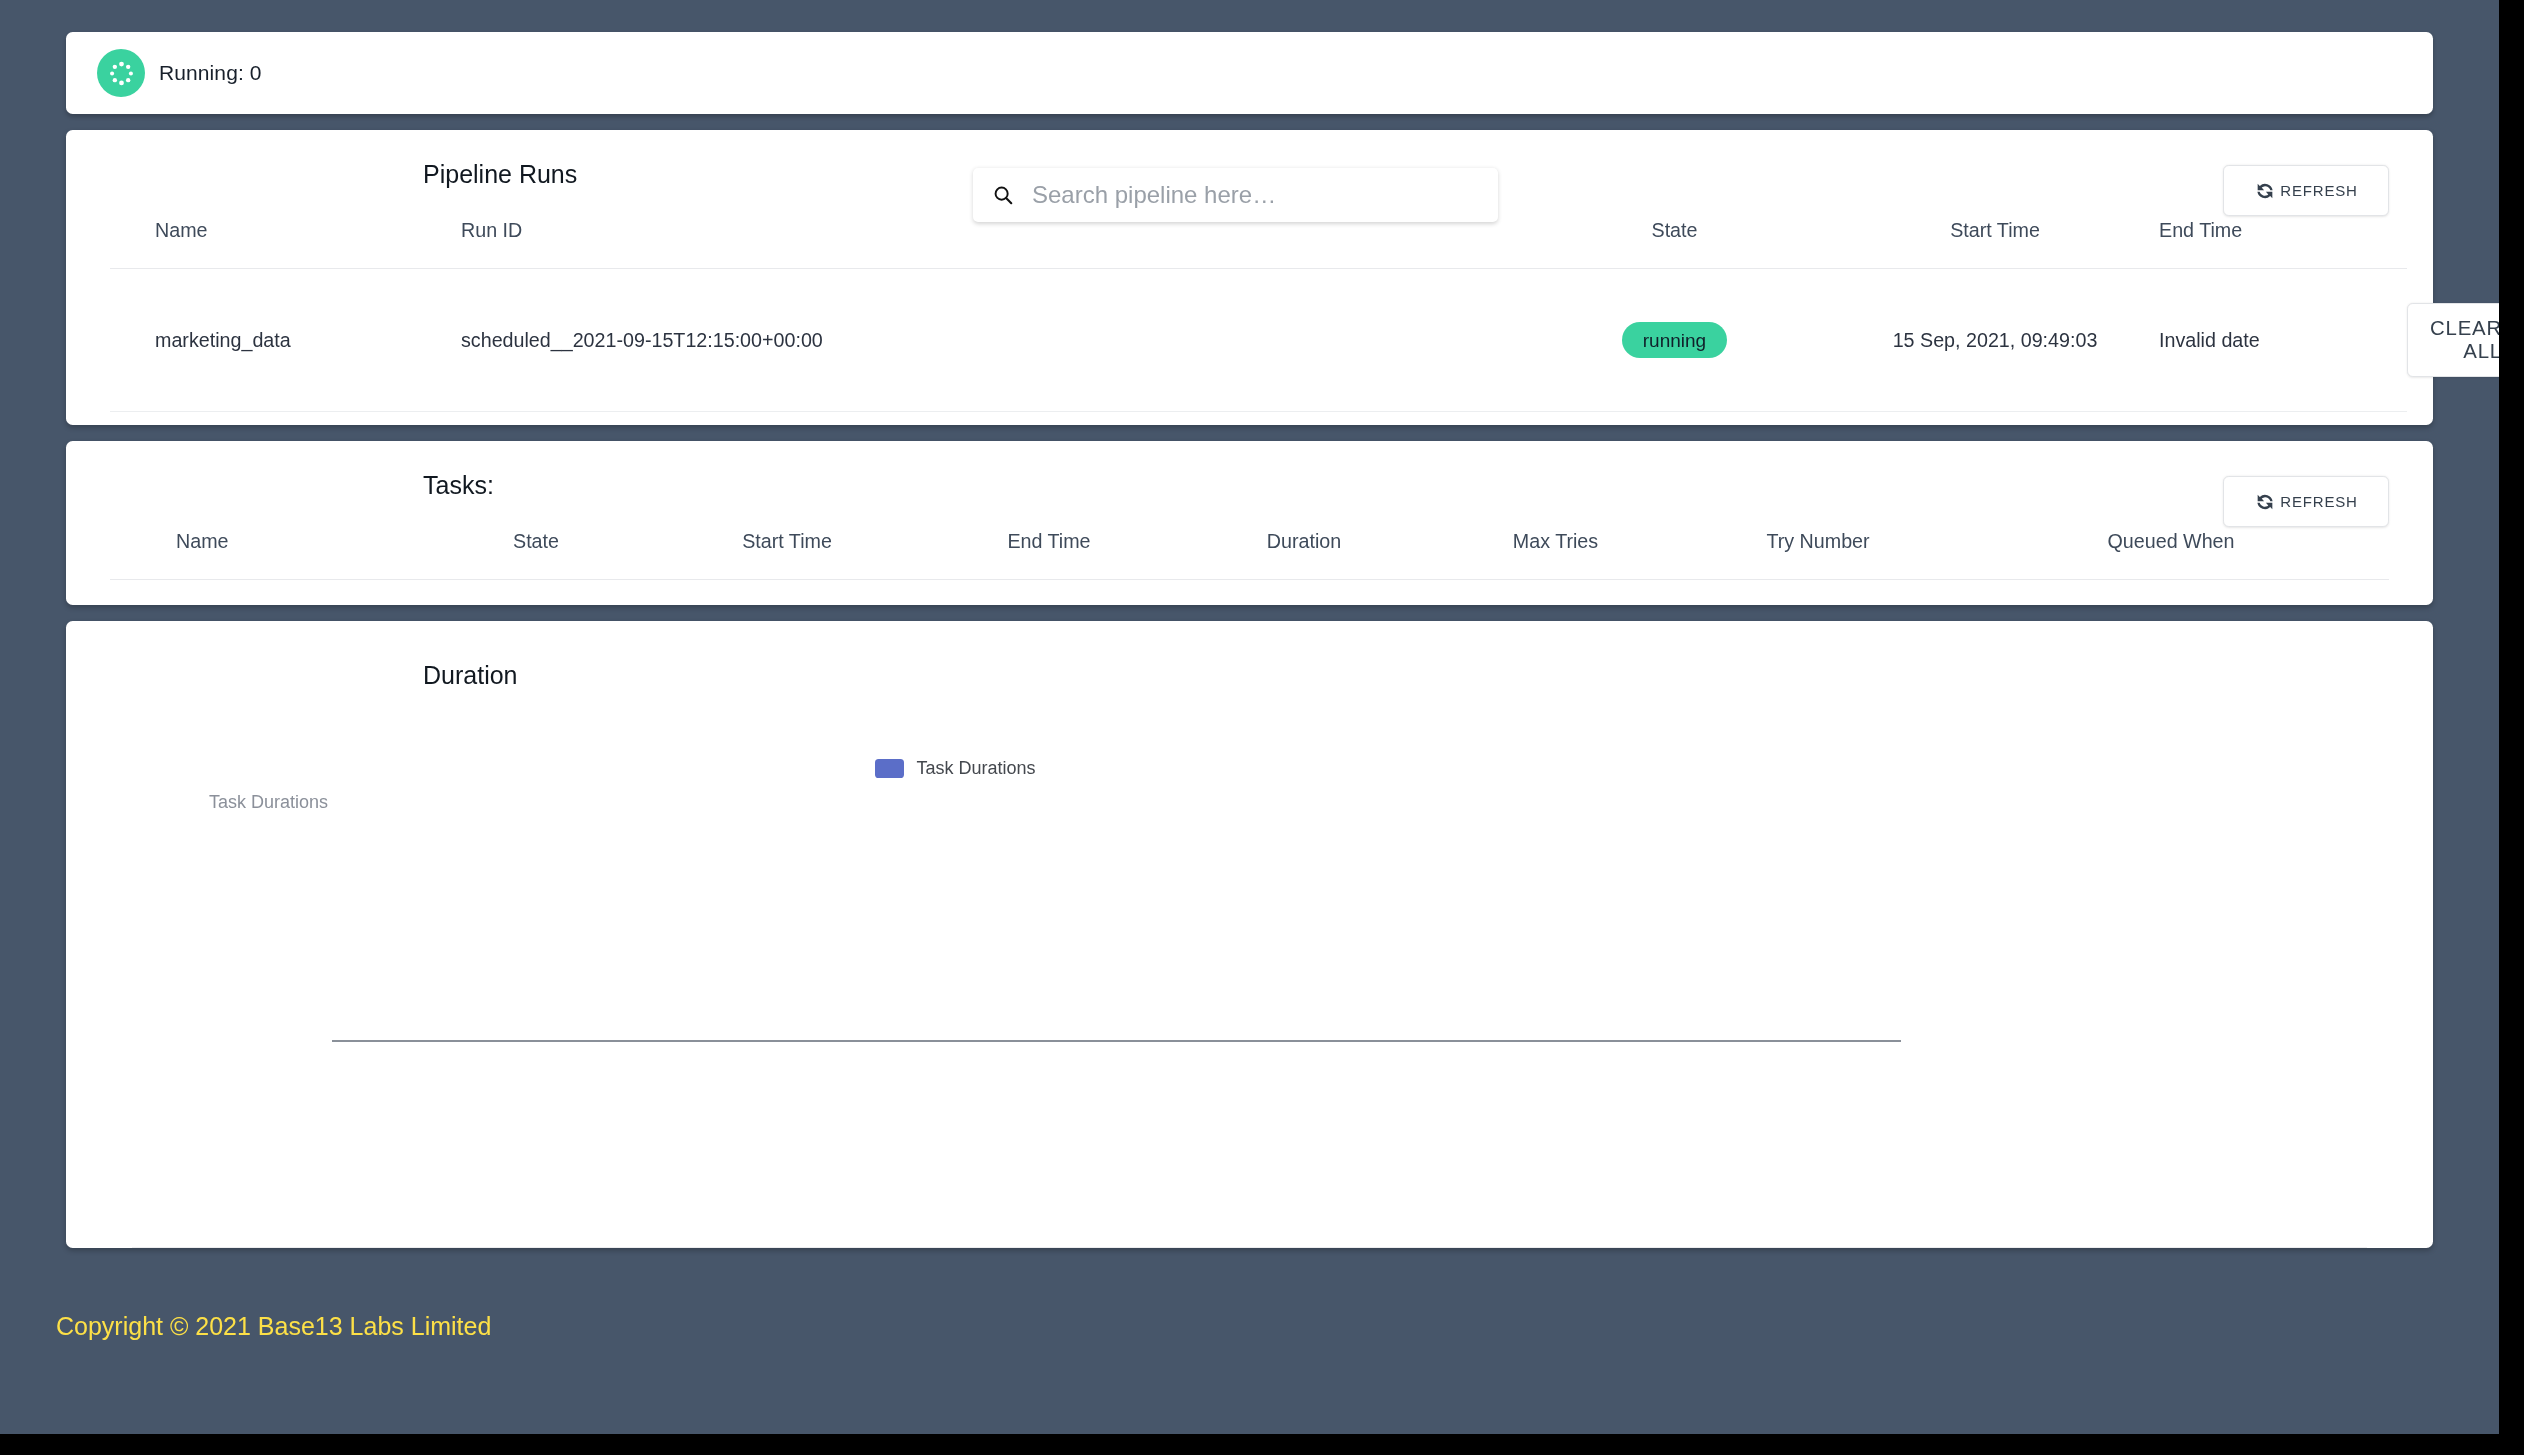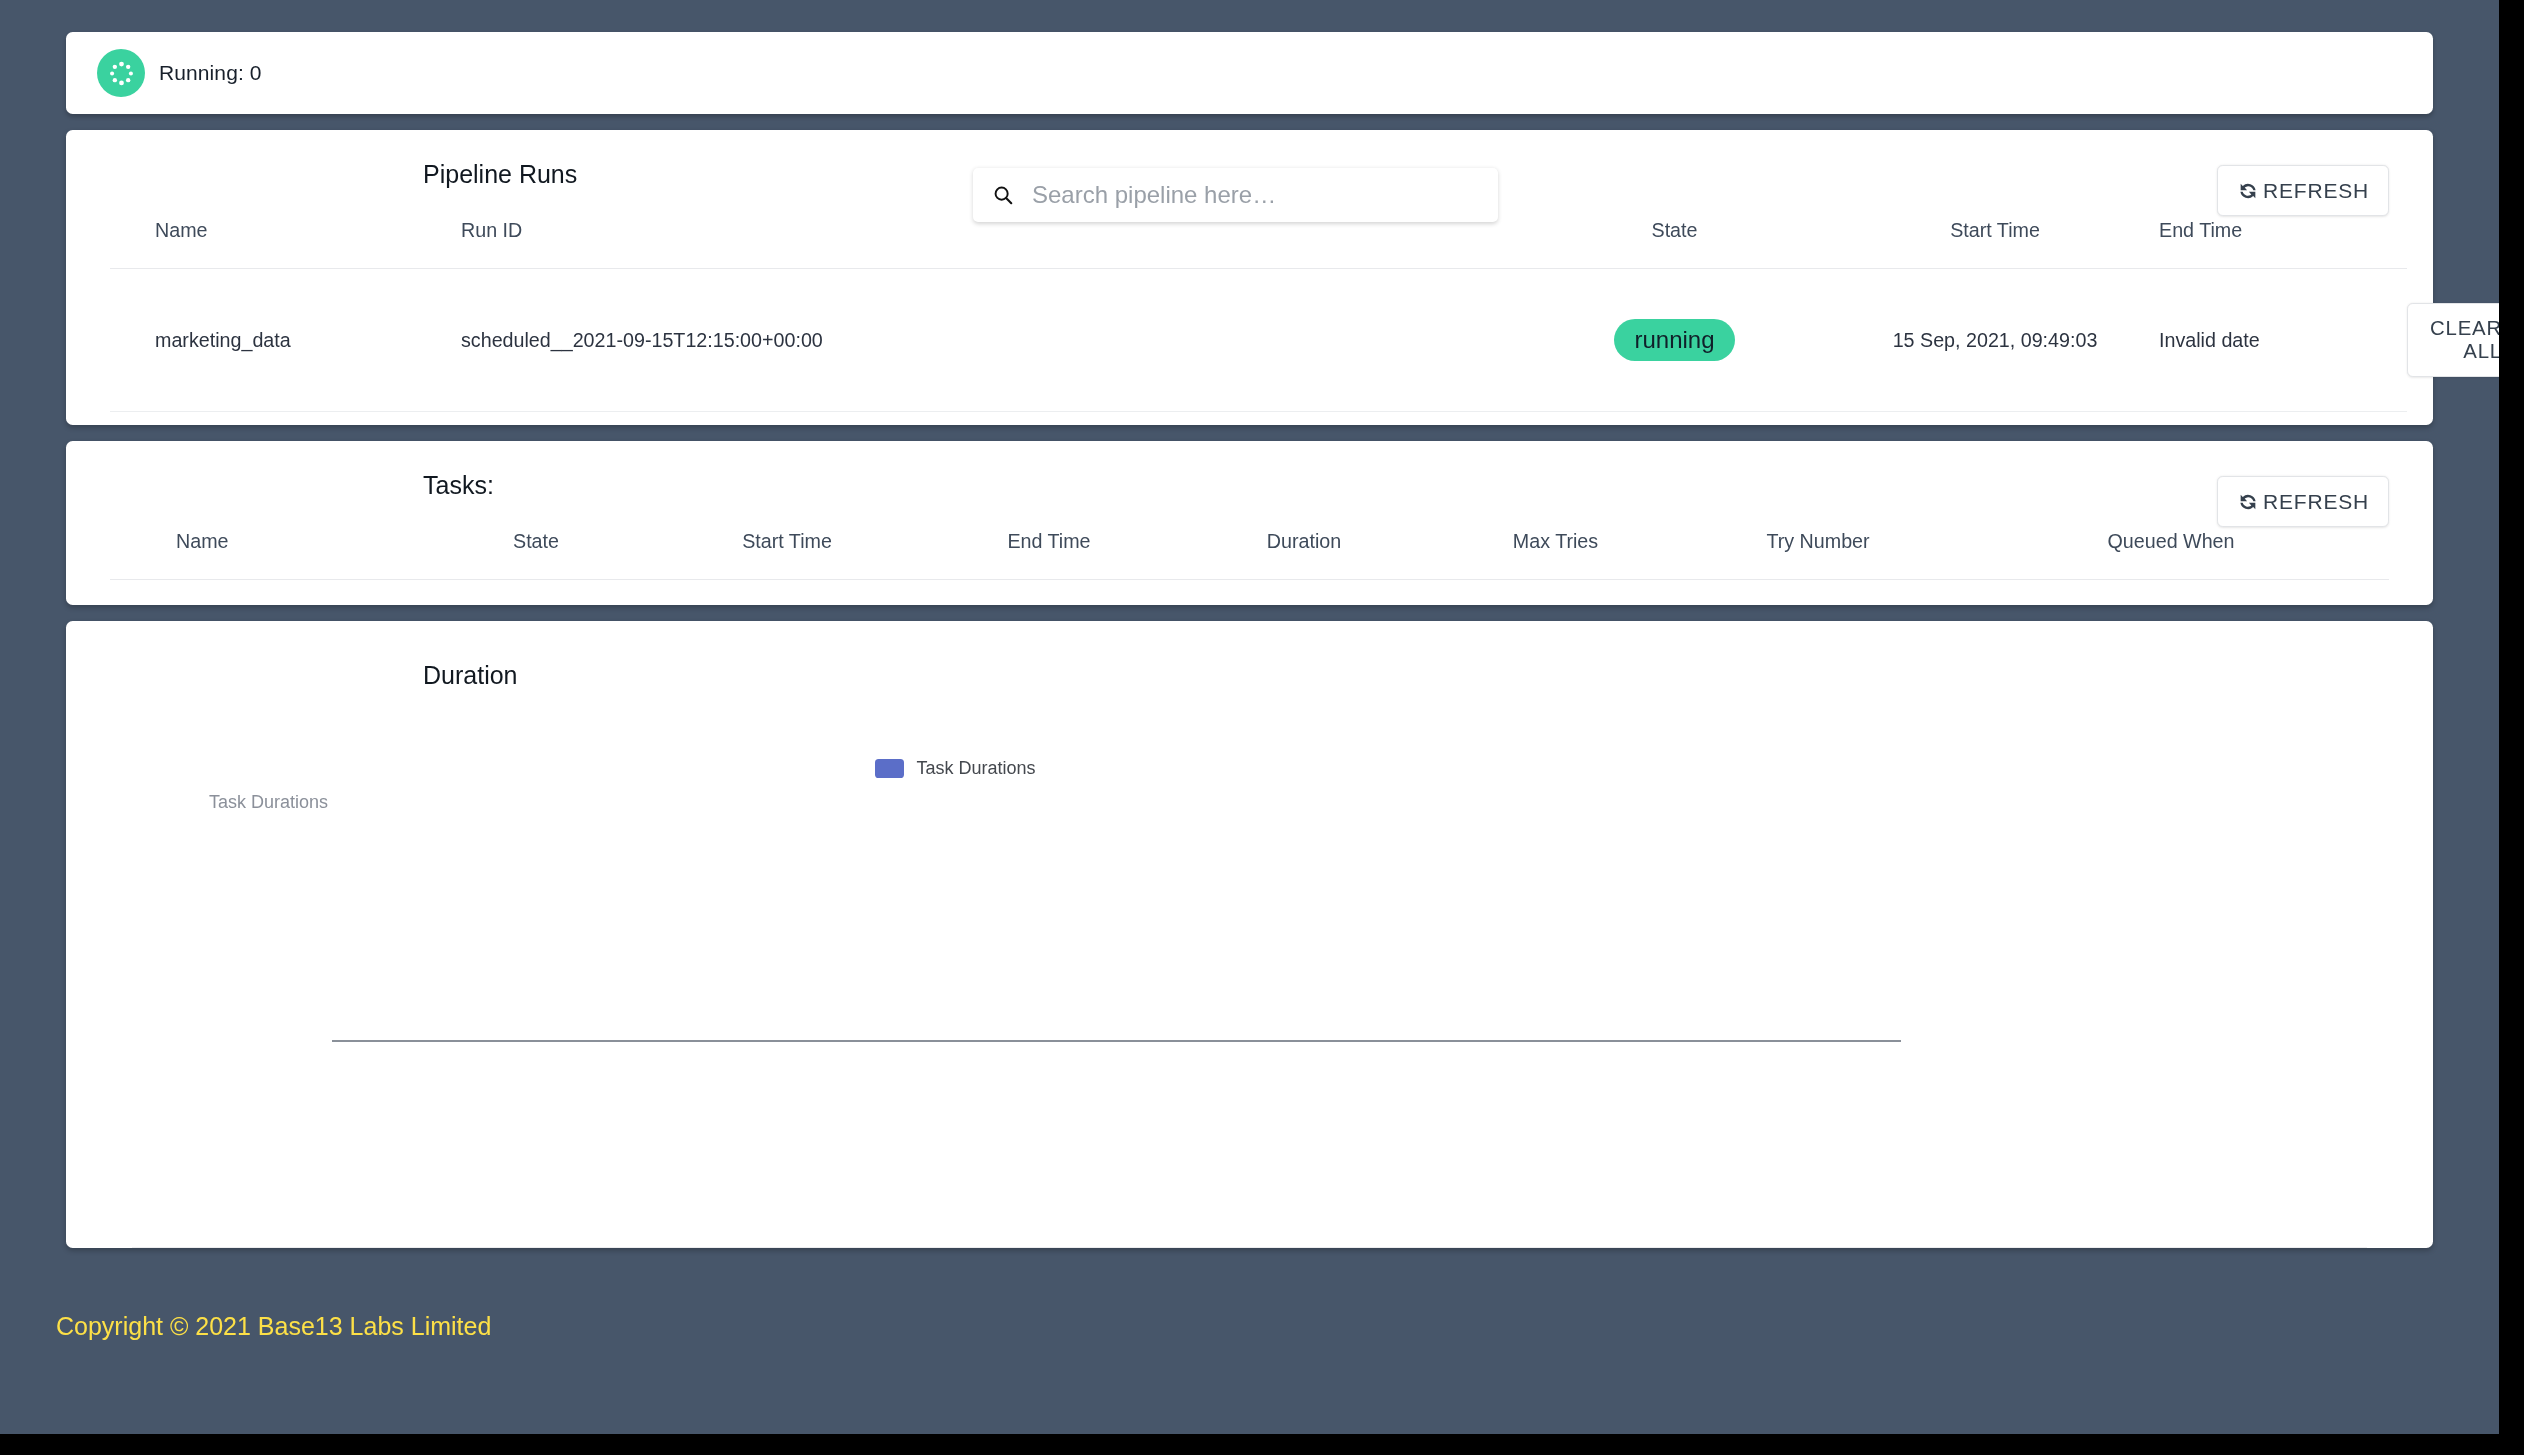--- a/index.html
+++ b/index.html
@@ -127,21 +127,21 @@
     min-width: 166px;
     background: #ffffff;
     border: 0.7px solid #e2e4e7;
     border-radius: 5.8px;
     box-shadow: 0 0.7px 2.2px rgba(0,0,0,0.10);
     display: flex;
     align-items: center;
     justify-content: center;
     gap: 4px;
     cursor: pointer;
-    font-size: 21px;
+    font-size: 15px;
     color: #35404d;
     letter-spacing: 0.8px;
     padding: 0 19px;
     box-sizing: border-box;
   }
 
   
   table {
     width: 100%;
     border-collapse: collapse;
@@ -168,21 +168,21 @@
   .runs-table th:nth-child(4), .runs-table td:nth-child(4) { width: 328px; text-align: center; }
   .runs-table th:nth-child(5), .runs-table td:nth-child(5) { width: 248px; }
   .runs-table th:nth-child(6), .runs-table td:nth-child(6) { text-align: right; padding-right: 13px; }
 
   .badge {
     display: inline-block;
     background: #3ad29f;
     color: #10202a;
     border-radius: 26px;
     padding: 8.7px 20.4px;
-    font-size: 24px;
+    font-size: 19px;
     line-height: 1;
   }
   .clear-btn {
     display: inline-block;
     background: #ffffff;
     border: 0.7px solid #e2e4e7;
     border-radius: 5.8px;
     padding: 13px 22px;
     font-size: 20.4px;
     color: #35404d;

